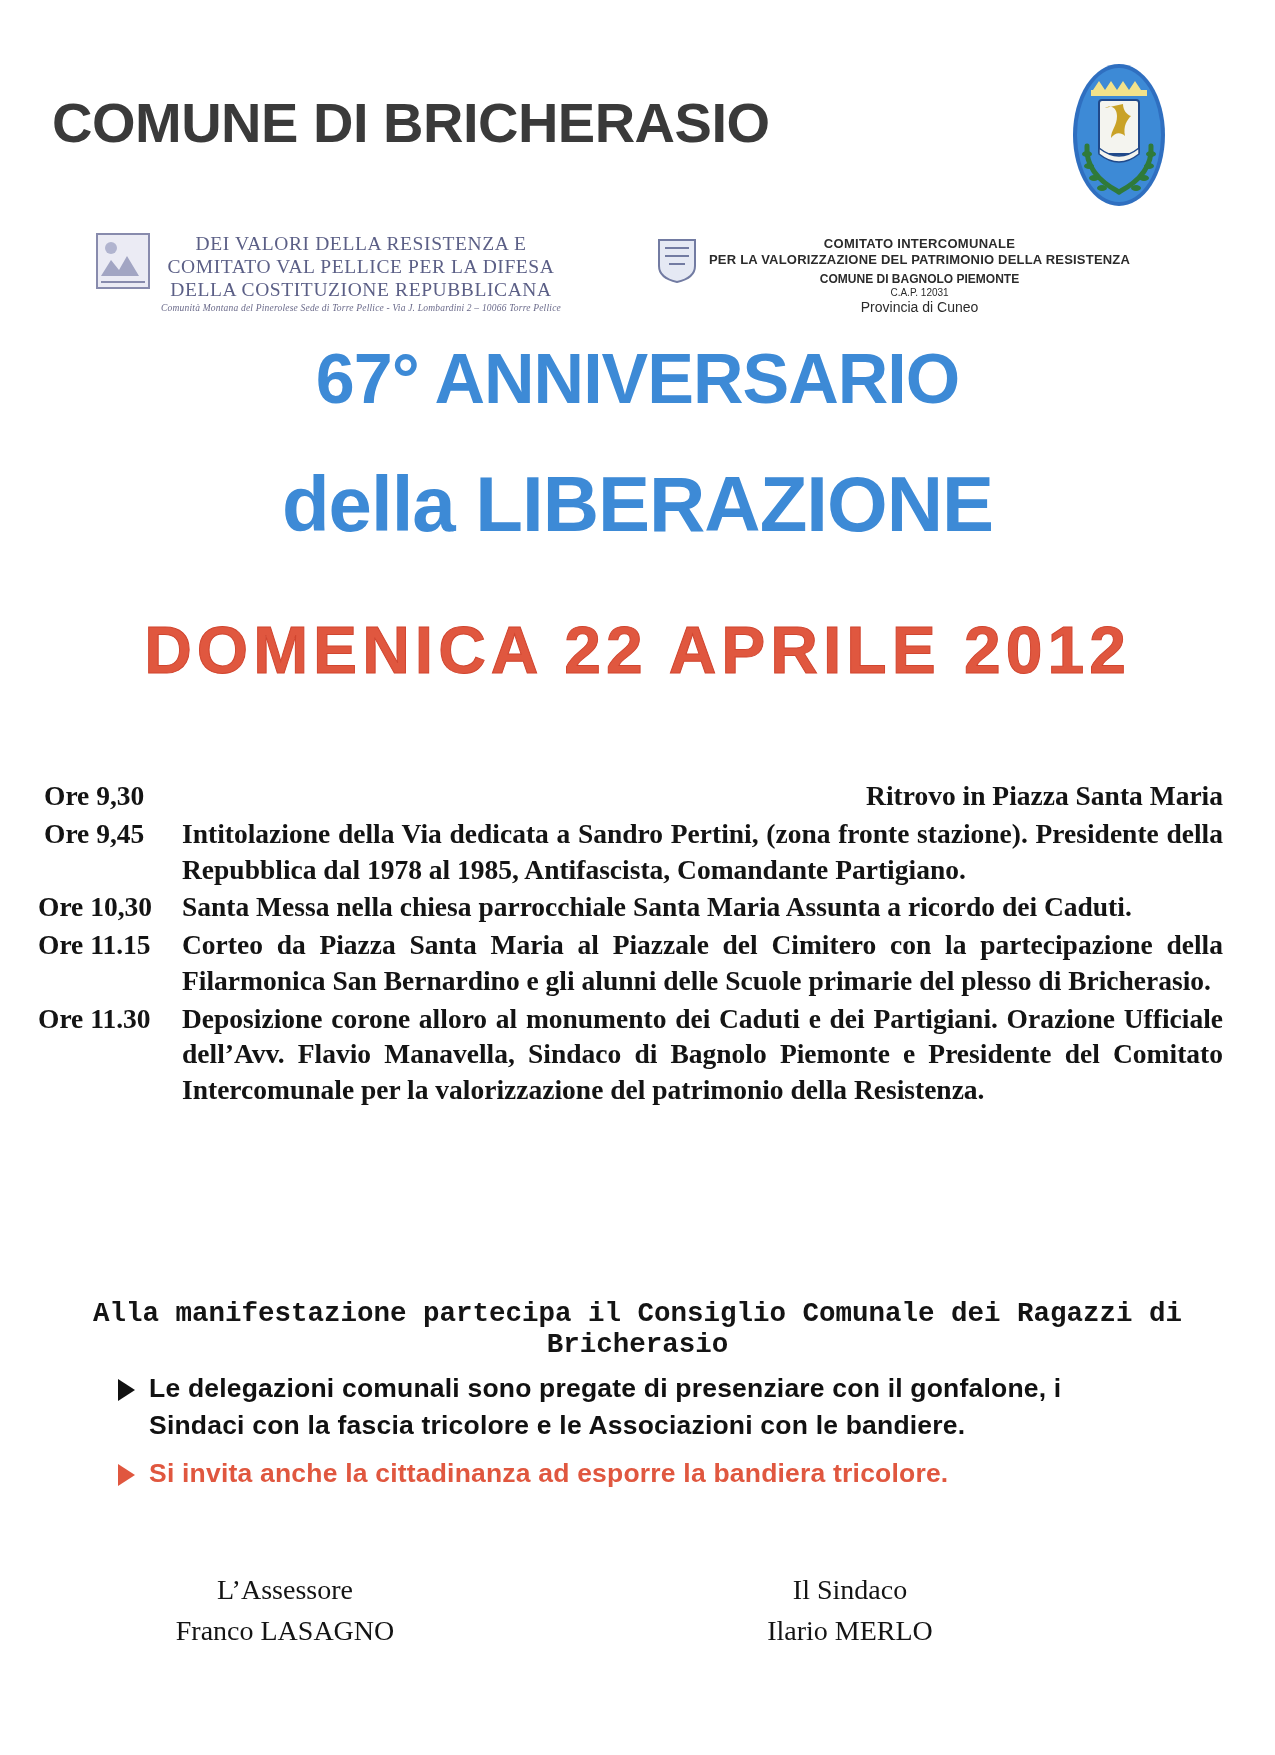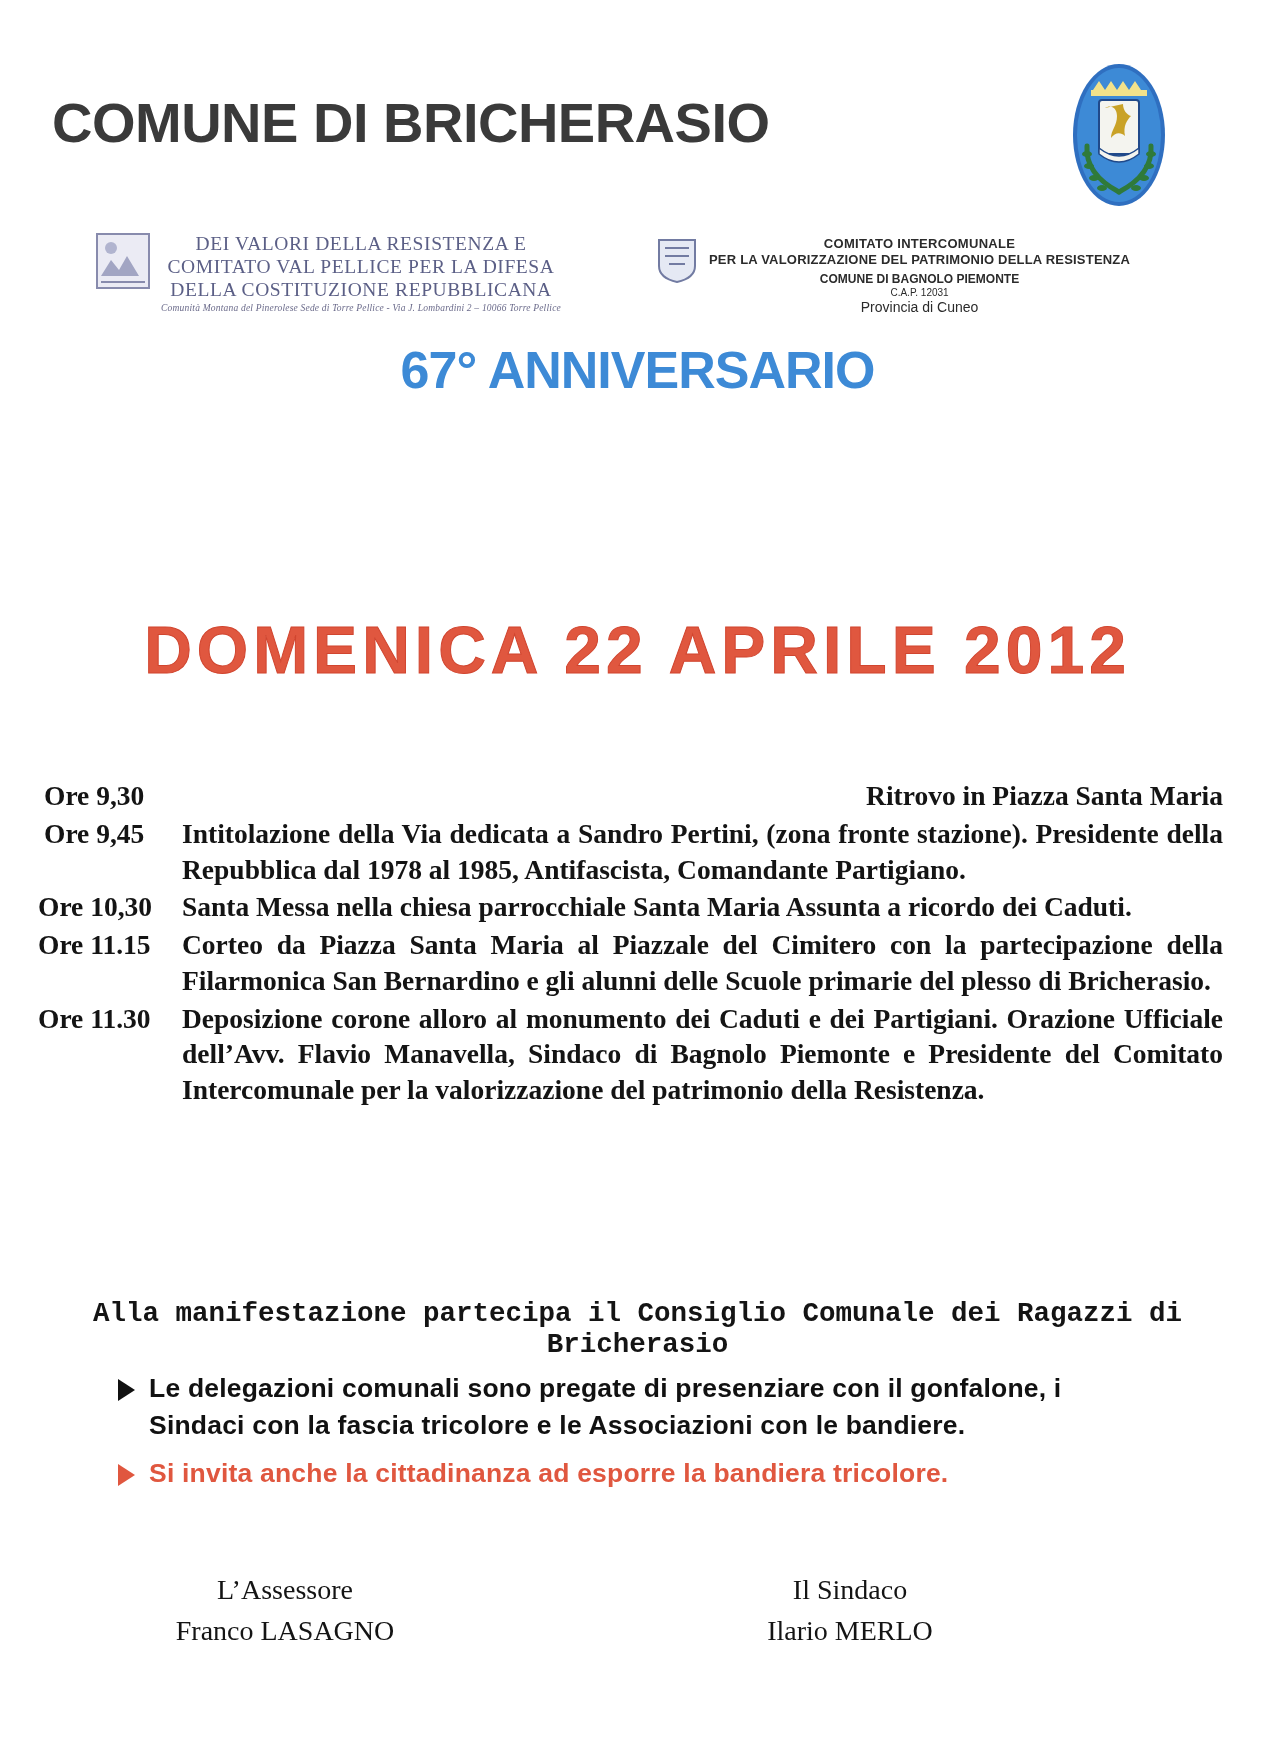--- a/index.html
+++ b/index.html
@@ -110,21 +110,21 @@
     top: 345px;
     left: 0;
     width: 100%;
     text-align: center;
     font-family: "Liberation Sans", sans-serif;
     font-weight: bold;
     color: #3d8ad6;
     line-height: 0.98;
     letter-spacing: -1px;
   }
-  .main-title .line1 { font-size: 52px; margin-top: 24px; }
+  .main-title .line1 { font-size: 70px; margin-top: 24px; }
   .main-title .line2 { font-size: 78px; display:block; margin-top: 52px; }
 
   
   .date-line {
     position: absolute;
     top: 612px;
     left: 0;
     width: 100%;
     text-align: center;
     font-family: "Liberation Sans", sans-serif;
@@ -295,20 +295,21 @@
         <div class="l2">PER LA VALORIZZAZIONE DEL PATRIMONIO DELLA RESISTENZA</div>
         <div class="l3">COMUNE DI BAGNOLO PIEMONTE</div>
         <div class="l4">C.A.P. 12031</div>
         <div class="l5">Provincia di Cuneo</div>
       </div>
     </div>
   </div>
 
   <div class="main-title">
     <span class="line1">67° ANNIVERSARIO</span>
+    <span class="line2">della LIBERAZIONE</span>
   </div>
 
   <div class="date-line">DOMENICA 22 APRILE 2012</div>
 
   <div class="schedule">
     <div class="row">
       <div class="time indent-1">Ore 9,30</div>
       <div class="desc nojust">Ritrovo in Piazza Santa Maria</div>
     </div>
     <div class="row">

